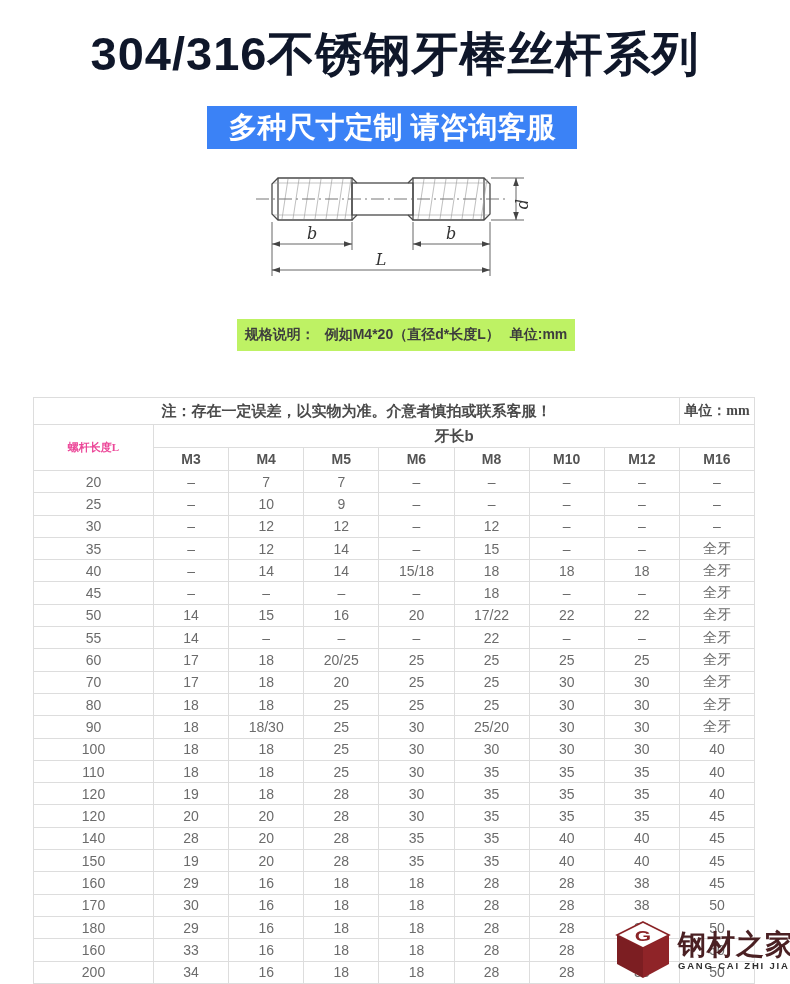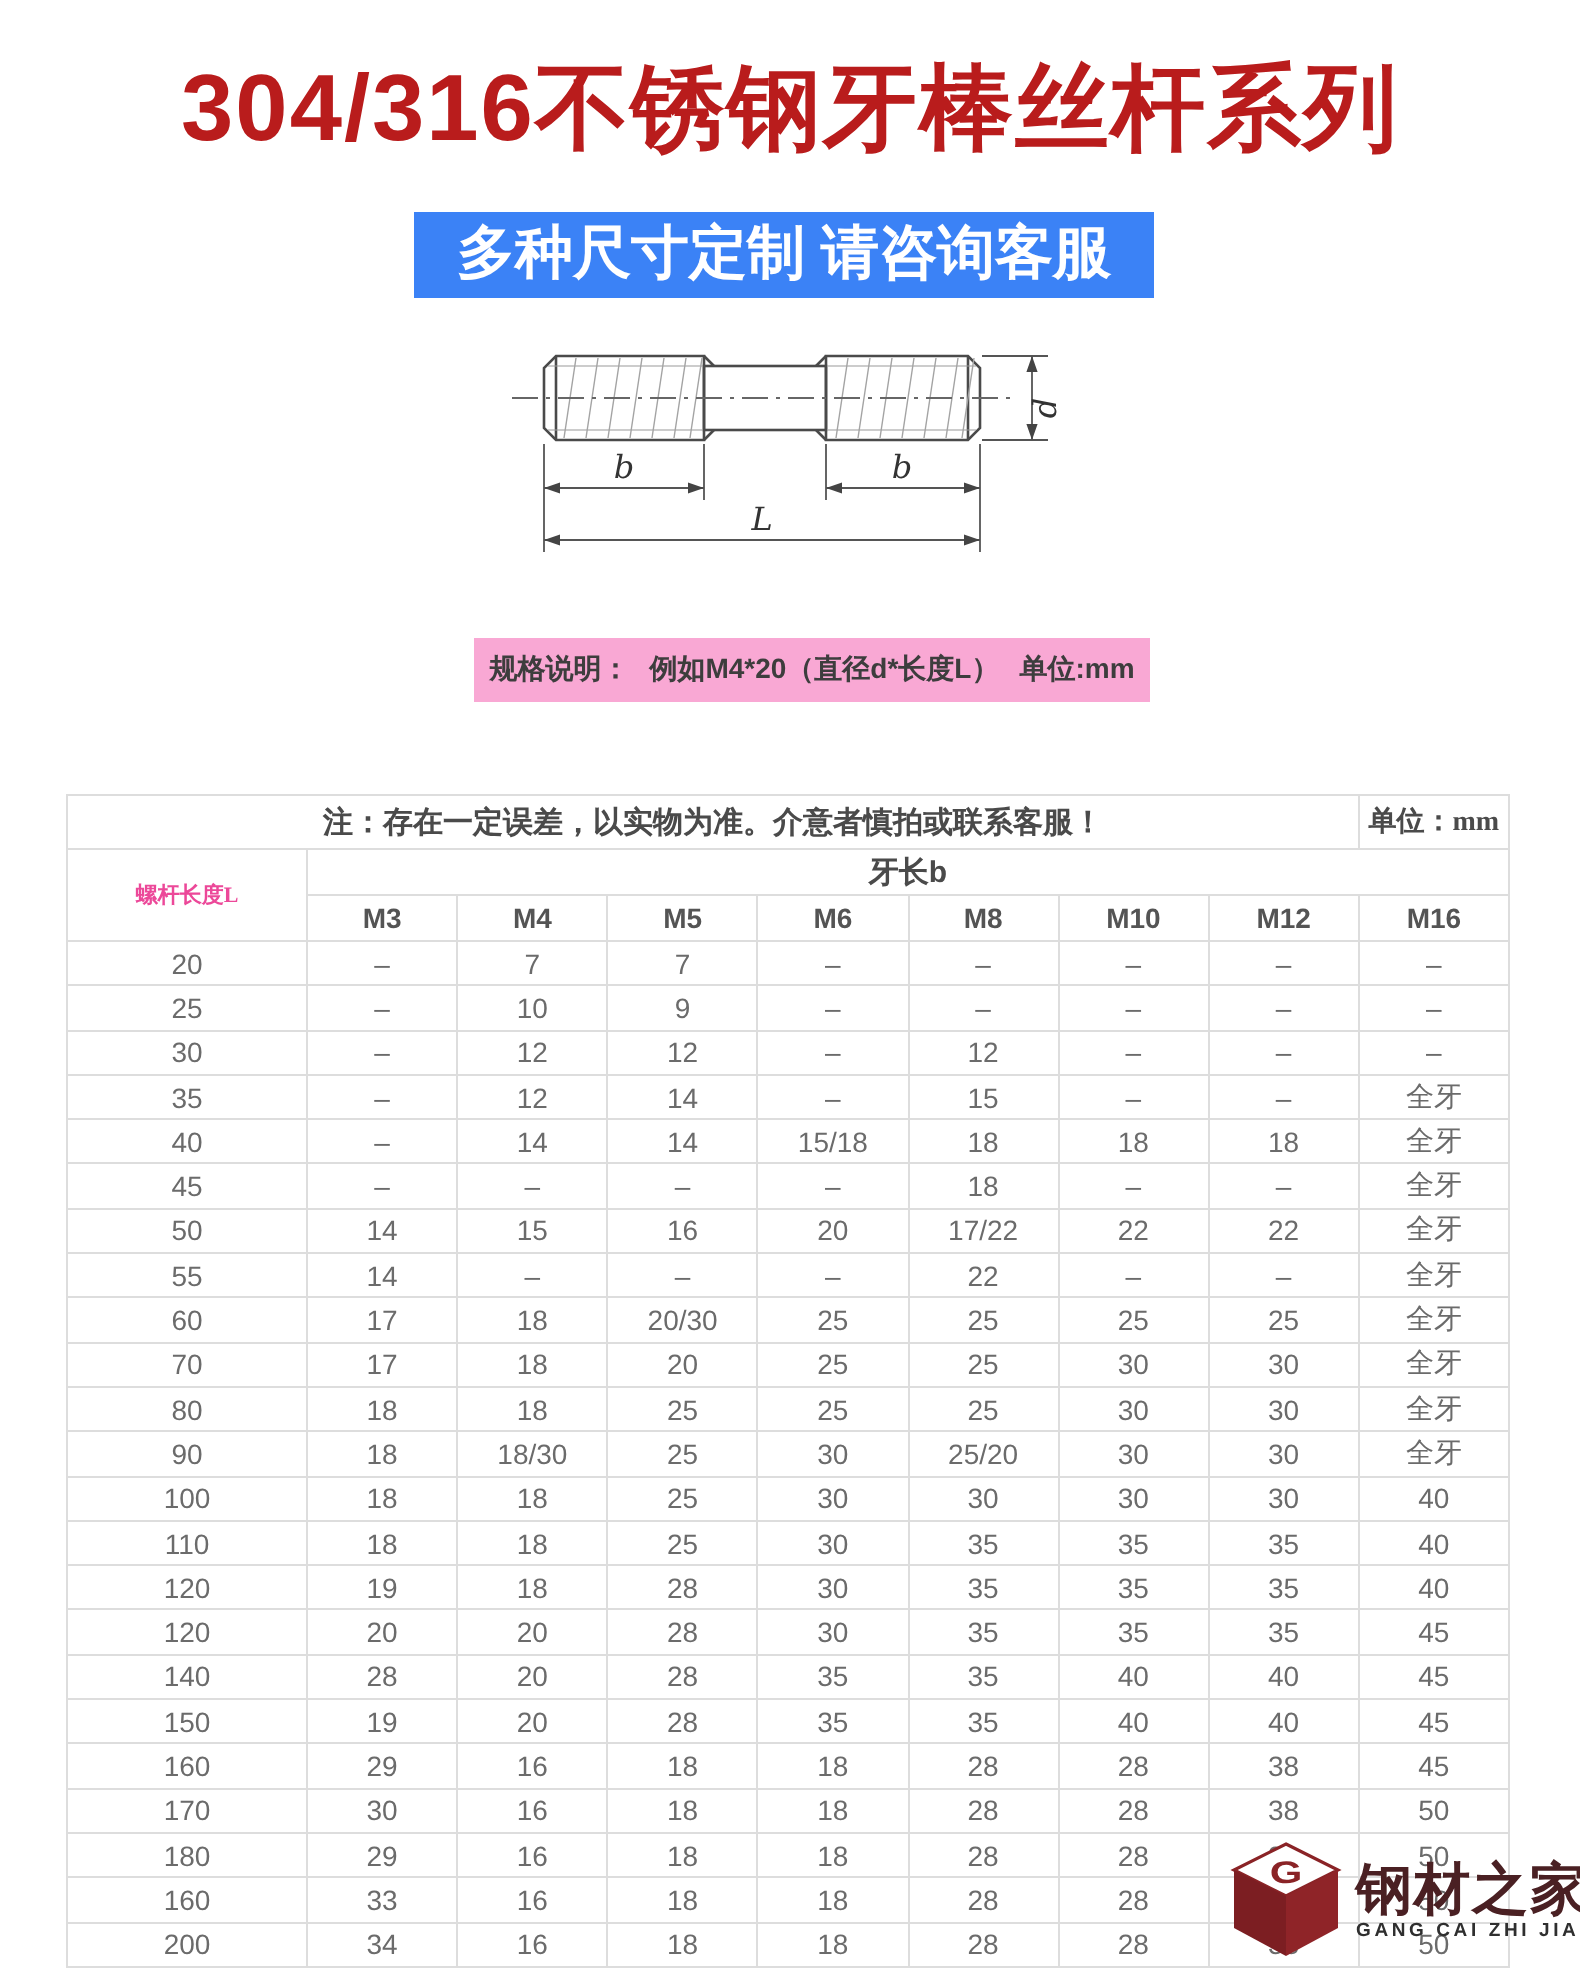--- a/index.html
+++ b/index.html
@@ -1,38 +1,38 @@
 <!DOCTYPE html>
 <html><head>
 <meta charset="utf-8">
 <style>
   html,body{margin:0;padding:0;background:#fff;}
   body{width:790px;height:984px;position:relative;overflow:hidden;
        font-family:"Liberation Sans","DejaVu Sans",sans-serif;}
 
   .page-title{position:absolute;left:0;top:24px;width:790px;height:60px;
     text-align:center;font-size:47px;line-height:60px;font-weight:900;
-    color:#b91c1c;letter-spacing:1px;white-space:nowrap;}
+    color:#0f172a;letter-spacing:1px;white-space:nowrap;}
 
   .banner{position:absolute;left:207px;top:106px;width:370px;height:43px;
     background:#3b82f6;color:#fff;font-size:29px;font-weight:700;
     text-align:center;line-height:43px;white-space:nowrap;}
 
   .drawing{position:absolute;left:230px;top:158px;width:340px;height:148px;}
   .outline{fill:none;stroke:#4a4a4a;stroke-width:1.3;}
   .thin{stroke:#9a9a9a;stroke-width:.6;}
   .hatch{stroke:#a3a3a3;stroke-width:.7;}
   .dim{stroke:#555;stroke-width:.9;fill:none;}
   .cl{stroke:#666;stroke-width:.9;stroke-dasharray:13 4 2 4;}
   .arr{fill:#444;stroke:none;}
   .dimlabel{font-family:"DejaVu Serif",serif;font-style:italic;
     font-size:16px;fill:#333;}
 
   .spec-bar{position:absolute;left:237px;top:319px;width:338px;height:32px;
-    background:#f9a8d4;display:flex;align-items:center;justify-content:center;
+    background:#bef264;display:flex;align-items:center;justify-content:center;
     gap:10px;font-size:14px;font-weight:700;color:#3d3d3d;white-space:nowrap;}
 
   table.spec{position:absolute;left:33px;top:397px;width:722px;
     border-collapse:collapse;table-layout:fixed;background:#fff;
     border:1px solid #c9c9c9;}
   table.spec td,table.spec th{border:1px solid #ddd;padding:0;
     text-align:center;vertical-align:middle;overflow:hidden;}
   tr.note-row td{height:26px;font-size:15px;font-weight:700;color:#4a4a4a;}
   tr.note-row td.unit{font-size:14px;font-family:Liberation Serif, serif;}
   th.len-header{font-size:11px;font-weight:700;color:#ec4899;font-family:Liberation Serif, serif;}
@@ -259,21 +259,21 @@
         <td>–</td>
         <td>22</td>
         <td>–</td>
         <td>–</td>
         <td>全牙</td>
       </tr>
       <tr>
         <td>60</td>
         <td>17</td>
         <td>18</td>
-        <td>20/30</td>
+        <td>20/25</td>
         <td>25</td>
         <td>25</td>
         <td>25</td>
         <td>25</td>
         <td>全牙</td>
       </tr>
       <tr>
         <td>70</td>
         <td>17</td>
         <td>18</td>

